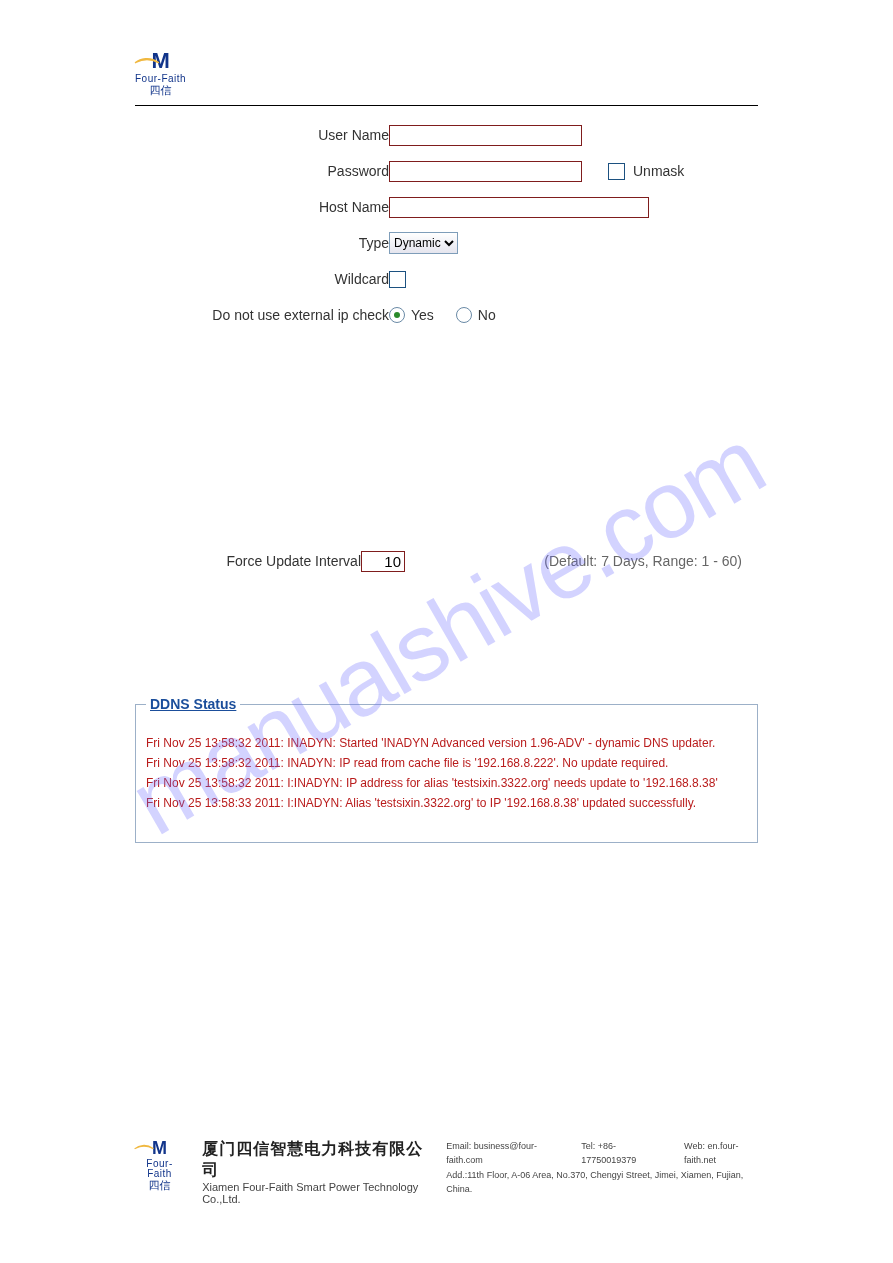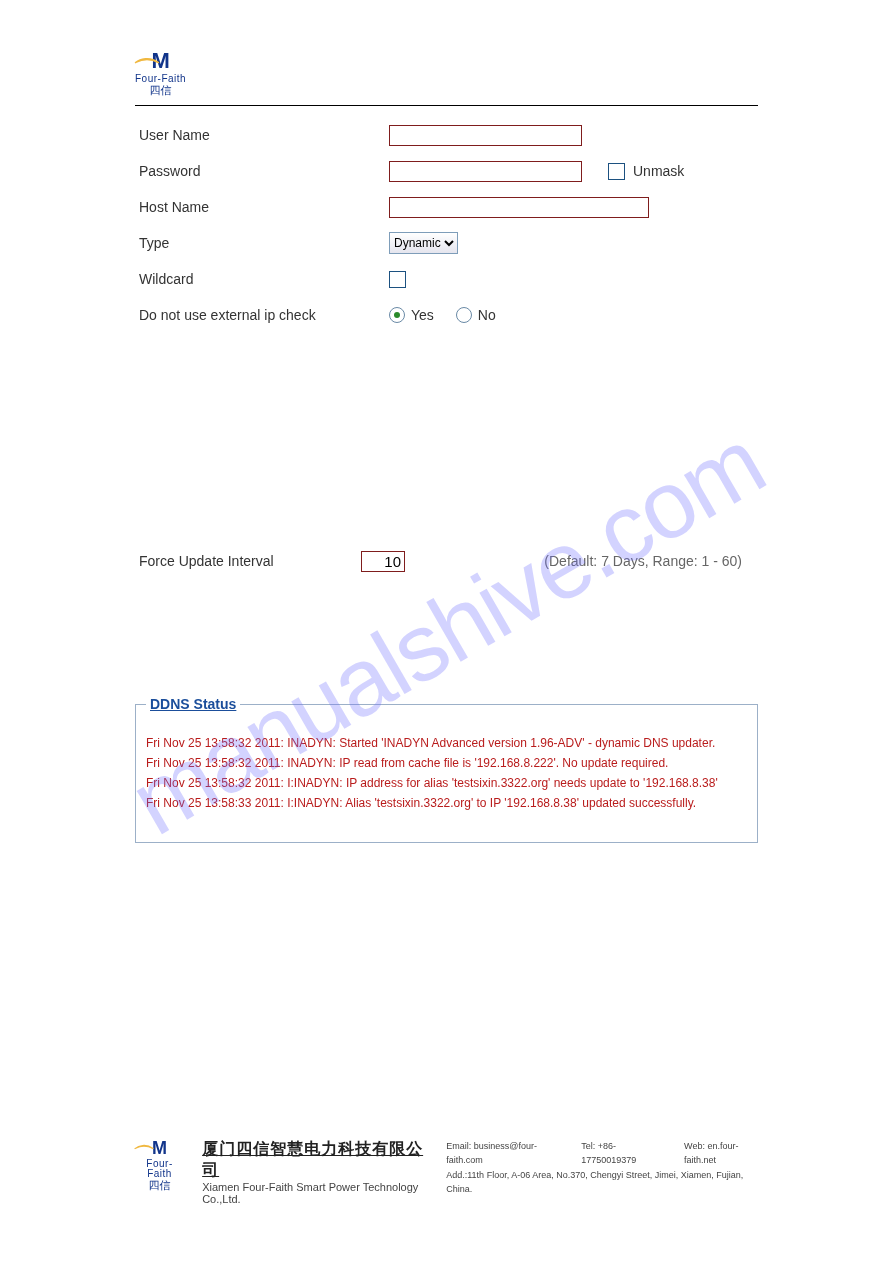--- a/index.html
+++ b/index.html
@@ -5,40 +5,40 @@
   html,body{margin:0;padding:0;width:893px;height:1263px;background:#fff;font-family:Tahoma,Verdana,Arial,sans-serif;color:#333;font-size:14px;position:relative;}
   .page{position:relative;width:893px;height:1263px;padding:50px 135px 0 135px;box-sizing:border-box;}
   .top-logo{position:relative;height:55px;}
   .logo-block{display:inline-block;text-align:center;line-height:1;}
   .logo-block .glyph{font-size:22px;font-weight:bold;color:#11348a;position:relative;}
   .swoosh{position:absolute;left:-2px;top:8px;color:#f0b840;font-size:28px;letter-spacing:-8px;}
   .logo-block .brand{font-size:10px;color:#11348a;letter-spacing:.5px;margin-top:2px;}
   .logo-block .cjk{font-size:11px;color:#11348a;margin-top:1px;}
   hr.rule{border:none;border-top:1px solid #000;margin:0 0 18px 0;}
   .form-row{display:flex;align-items:center;margin:0 0 14px 4px;min-height:22px;}
-  .lbl{width:250px;color:#333;font-size:14px;}
+  .lbl{width:250px;color:#333;font-size:14px;text-align:right;}
   .txt{border:1px solid #7f1d1d;height:21px;font-size:15px;padding:0 3px;box-sizing:border-box;}
   .w193{width:193px;}
   .w260{width:260px;}
   .w44{width:44px;text-align:right;}
   .sel{border:1px solid #7e9db9;height:22px;font-size:12px;background:linear-gradient(#fff,#e5e5ee);}
   .cb{width:15px;height:15px;border:1px solid #1c5180;display:inline-block;background:#fff;vertical-align:middle;margin:0;}
   .rad-wrap{display:flex;gap:6px;}
   .rad{width:14px;height:14px;border:1px solid #6a8aa6;border-radius:50%;display:inline-flex;align-items:center;justify-content:center;background:#fff;}
   .rad.ck::after{content:"";width:6px;height:6px;border-radius:50%;background:#2a8a2a;display:block;}
   .hint{color:#666;margin-left:auto;padding-right:16px;}
   .spacer-210{height:210px;}
   .spacer-110{height:110px;}
   fieldset.status{border:1px solid #9cb0c8;margin:0 0 0 0;padding:18px 10px 26px 10px;}
   fieldset.status legend{color:#1b4e9b;font-weight:bold;font-size:14px;padding:0 4px;text-decoration:underline;}
   .log-line{font-size:12px;color:#b91c1c;margin:6px 0;}
   .watermark{position:absolute;left:50%;top:50%;transform:translate(-50%,-50%) rotate(-30deg);font-size:95px;color:rgba(110,110,255,.30);font-family:Arial,sans-serif;pointer-events:none;user-select:none;white-space:nowrap;letter-spacing:-2px;}
   .footer{position:absolute;bottom:58px;left:135px;right:135px;display:flex;gap:18px;align-items:flex-start;}
   .footer .minilogo{width:56px;text-align:center;}
-  .footer .cn{font-weight:bold;font-size:16px;color:#222;letter-spacing:1px;text-decoration:underline;}
+  .footer .cn{font-weight:bold;font-size:16px;color:#222;letter-spacing:1px;}
   .footer .en{font-size:11px;color:#444;}
   .footer .meta{font-size:9px;color:#444;line-height:1.6;}
   .footer .meta .row{display:flex;gap:26px;justify-content:center;}
 </style>
 </head>
 <body>
 
 <div class="page">
 
   <div class="watermark">manualshive.com</div>

